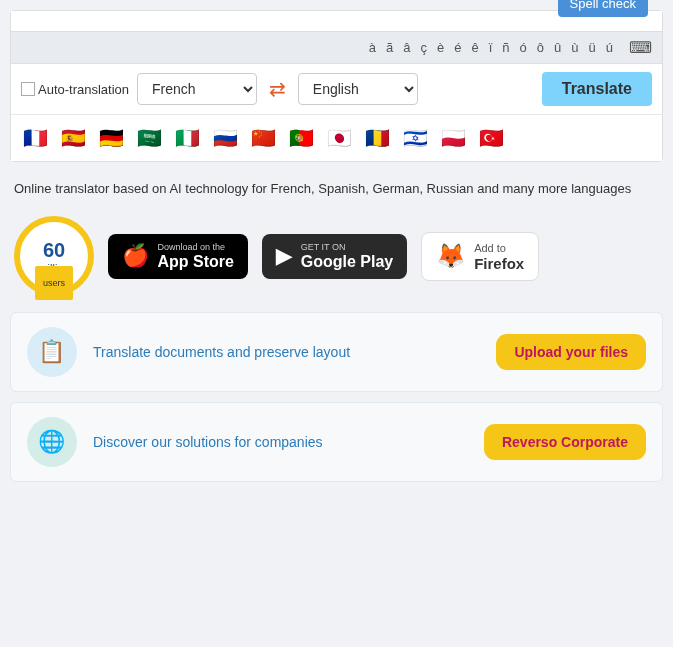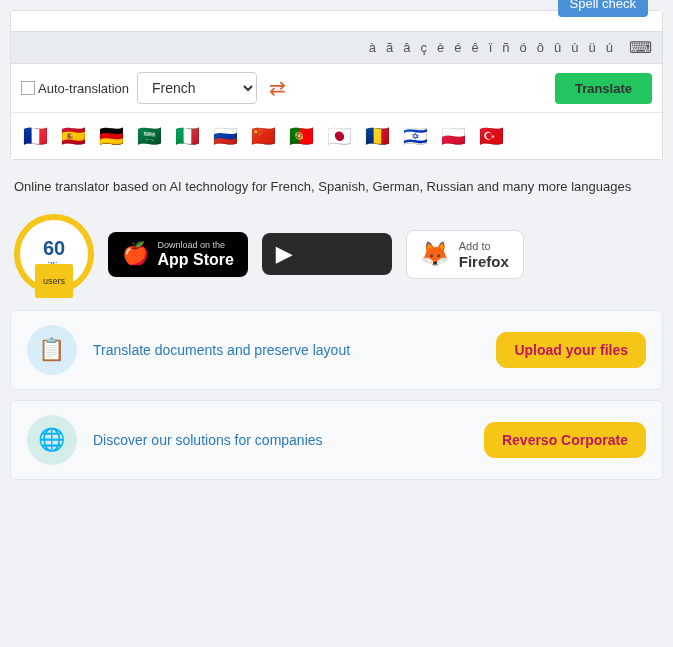--- a/index.html
+++ b/index.html
@@ -114,26 +114,26 @@
     }
     .swap-btn {
       background: none;
       border: none;
       cursor: pointer;
       font-size: 20px;
       color: #e05c2a;
       padding: 0 4px;
     }
     .translate-btn {
-      background: #22c55e;
+      background: #7dd3fc;
       color: #333;
       border: none;
       border-radius: 4px;
       padding: 8px 20px;
-      font-size: 13px;
+      font-size: 16px;
       font-weight: bold;
       cursor: pointer;
       margin-left: auto;
     }
     .flags-bar {
       display: flex;
       align-items: center;
       padding: 8px 10px;
       gap: 8px;
       background: #fff;
@@ -336,20 +336,26 @@
       <select class="lang-select">
         <option>French</option>
         <option>Spanish</option>
         <option>German</option>
         <option>Italian</option>
         <option>Russian</option>
       </select>
       <button class="swap-btn">
         <span>⇄</span>
       </button>
+      <select class="lang-select">
+        <option>English</option>
+        <option>French</option>
+        <option>Spanish</option>
+        <option>German</option>
+      </select>
       <button class="translate-btn">Translate</button>
     </div>
 
     <div class="flags-bar">
       <span class="flag-icon">🇫🇷</span>
       <span class="flag-icon">🇪🇸</span>
       <span class="flag-icon">🇩🇪</span>
       <span class="flag-icon">🇸🇦</span>
       <span class="flag-icon">🇮🇹</span>
       <span class="flag-icon">🇷🇺</span>
@@ -378,20 +384,24 @@
     <div class="app-badge">
       <span class="apple-icon">🍎</span>
       <div>
         <div class="app-badge-text-top">Download on the</div>
         <div class="app-badge-text-main">App Store</div>
       </div>
     </div>
 
     <div class="app-badge google-badge">
       <span class="play-icon">▶</span>
+      <div>
+        <div class="app-badge-text-top">GET IT ON</div>
+        <div class="app-badge-text-main">Google Play</div>
+      </div>
     </div>
 
     <div class="firefox-badge">
       <span style="font-size:24px;">🦊</span>
       <div>
         <div class="firefox-badge-text">Add to</div>
         <div class="firefox-badge-main">Firefox</div>
       </div>
     </div>
 

